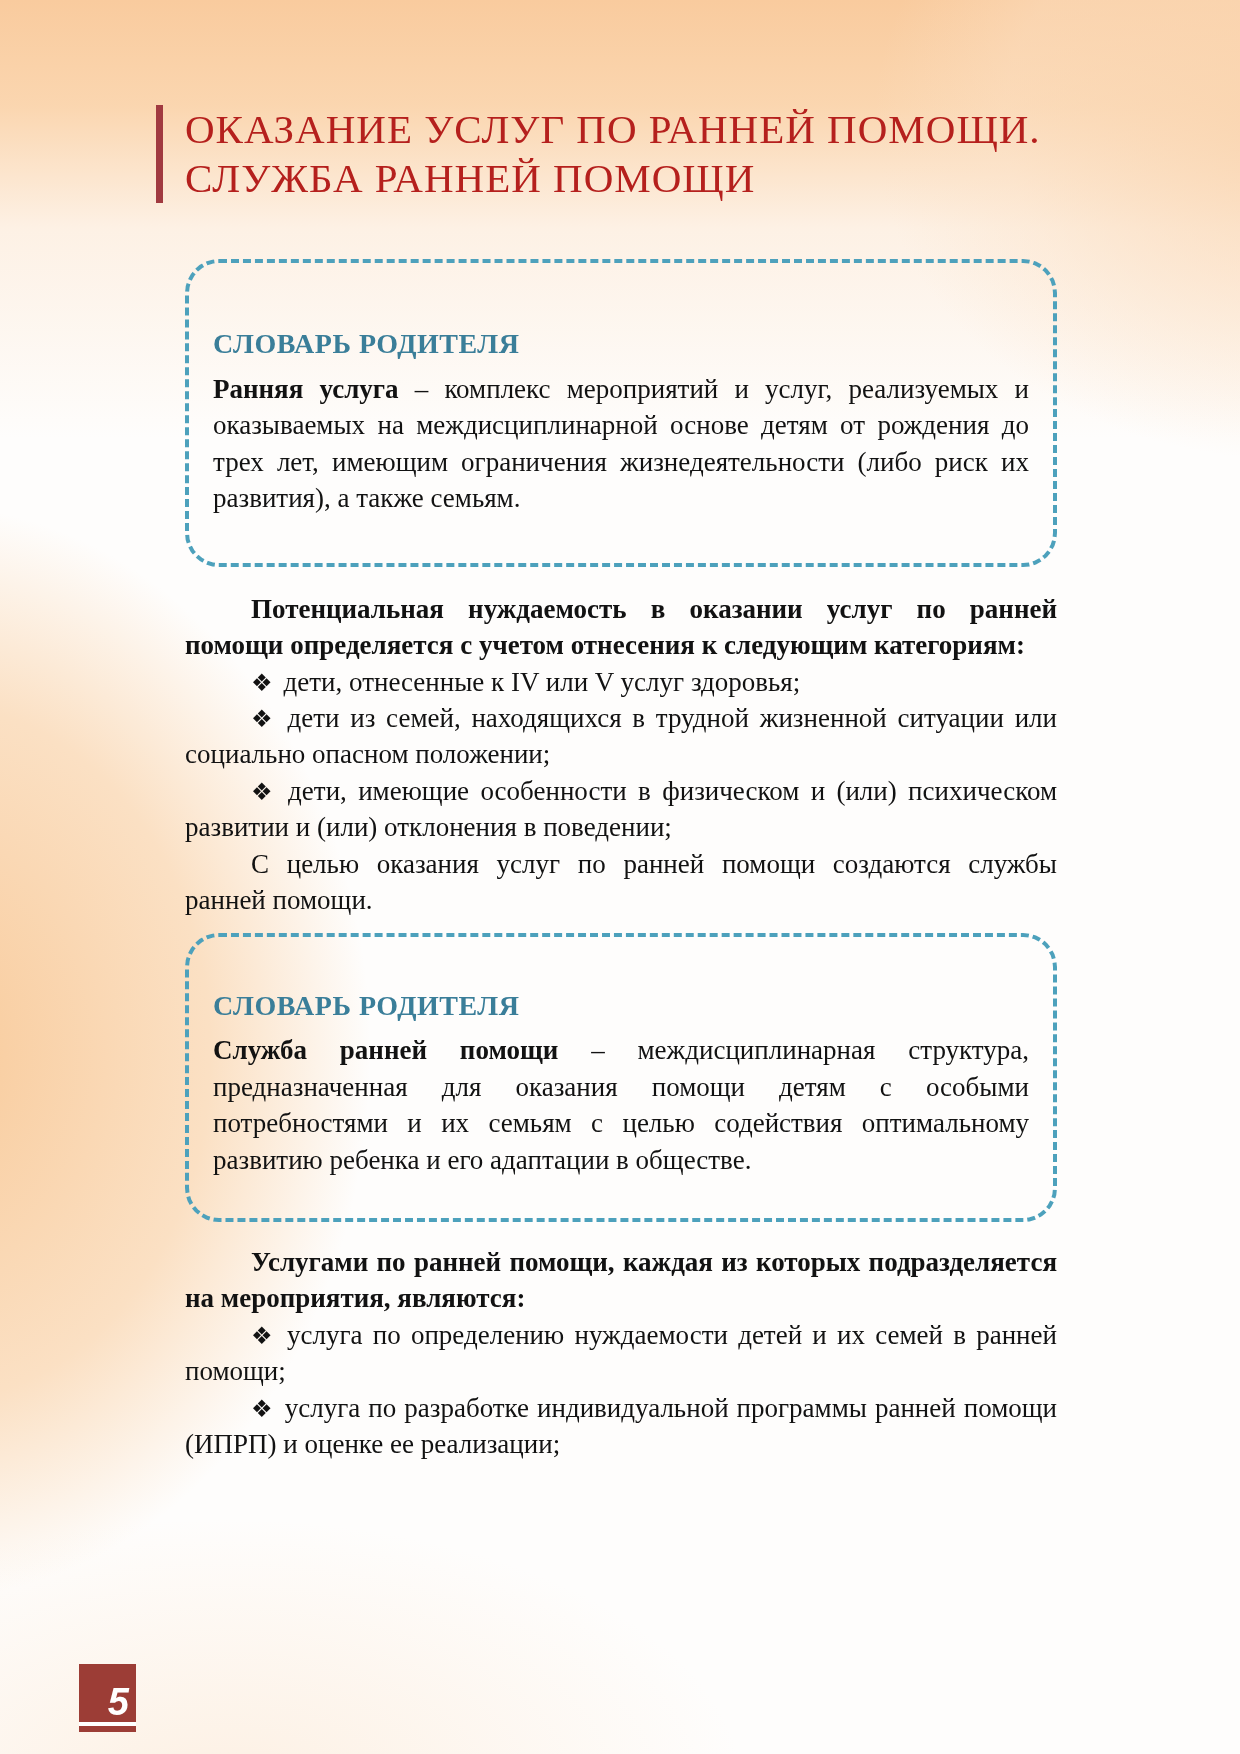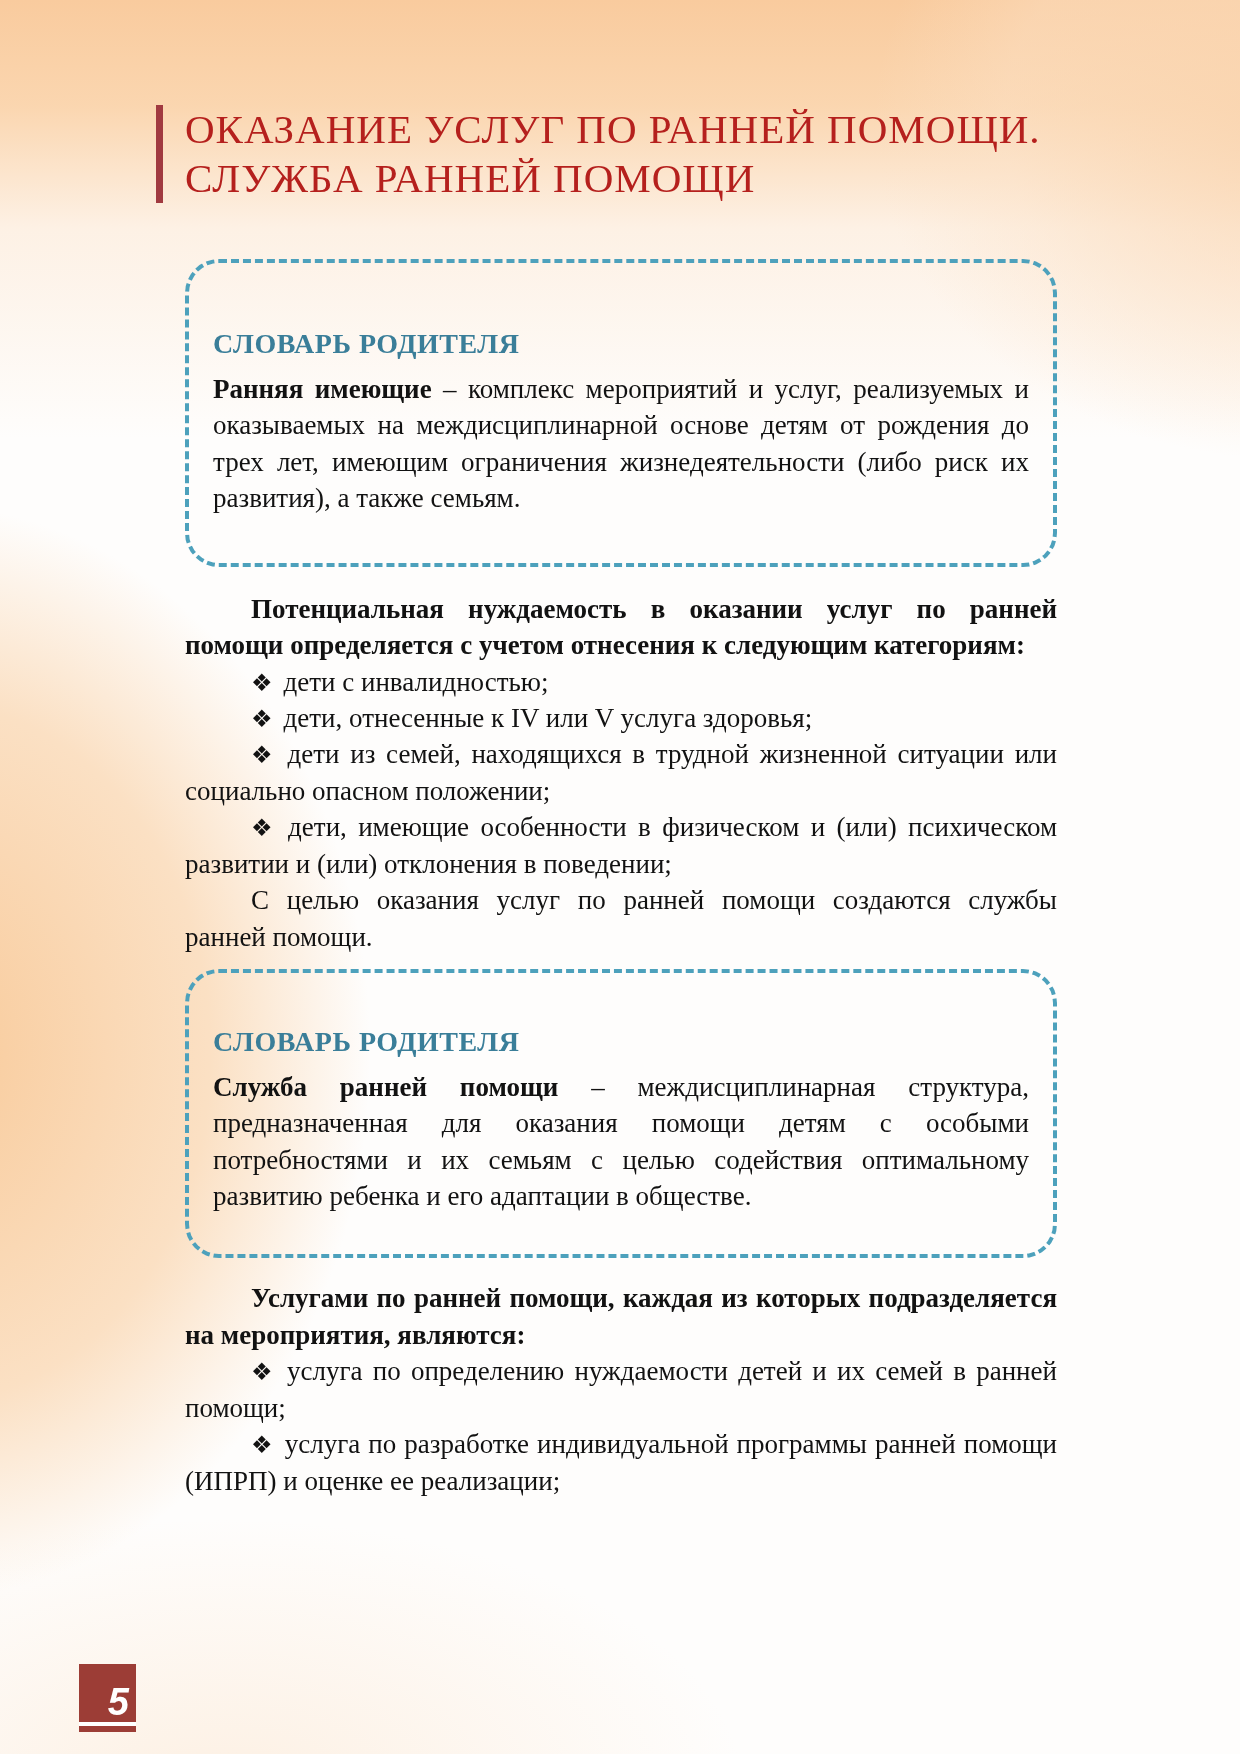--- a/index.html
+++ b/index.html
@@ -105,28 +105,27 @@
   <div class="content">
 
     <h1 class="title">
       <span>ОКАЗАНИЕ УСЛУГ ПО РАННЕЙ ПОМОЩИ.</span><br>
       <span>СЛУЖБА РАННЕЙ ПОМОЩИ</span>
     </h1>
 
     <div class="dict-box">
       <div class="dict-header">СЛОВАРЬ РОДИТЕЛЯ</div>
       <div class="dict-body">
-        <span class="term">Ранняя имеющие</span><span> – комплекс мероприятий и услуг, реализуемых и оказываемых на междисциплинарной основе детям от рождения до трех лет, имеющим ограничения жизнедеятельности (либо риск их развития), а также семьям.</span>
+        <span class="term">Ранняя услуга</span><span> – комплекс мероприятий и услуг, реализуемых и оказываемых на междисциплинарной основе детям от рождения до трех лет, имеющим ограничения жизнедеятельности (либо риск их развития), а также семьям.</span>
       </div>
     </div>
 
     <p class="para bold mt">Потенциальная нуждаемость в оказании услуг по ранней помощи определяется с учетом отнесения к следующим категориям:</p>
 
-    <div class="bullet"><span class="glyph">❖</span><span>дети с инвалидностью;</span></div>
-    <div class="bullet"><span class="glyph">❖</span><span>дети, отнесенные к IV или V услуга здоровья;</span></div>
+    <div class="bullet"><span class="glyph">❖</span><span>дети, отнесенные к IV или V услуг здоровья;</span></div>
     <div class="bullet"><span class="glyph">❖</span><span>дети из семей, находящихся в трудной жизненной ситуации или социально опасном положении;</span></div>
     <div class="bullet"><span class="glyph">❖</span><span>дети, имеющие особенности в физическом и (или) психическом развитии и (или) отклонения в поведении;</span></div>
 
     <p class="para">С целью оказания услуг по ранней помощи создаются службы ранней помощи.</p>
 
     <div class="dict-box second">
       <div class="dict-header">СЛОВАРЬ РОДИТЕЛЯ</div>
       <div class="dict-body">
         <span class="term">Служба ранней помощи</span><span> – междисциплинарная структура, предназначенная для оказания помощи детям с особыми потребностями и их семьям с целью содействия оптимальному развитию ребенка и его адаптации в обществе.</span>
       </div>

